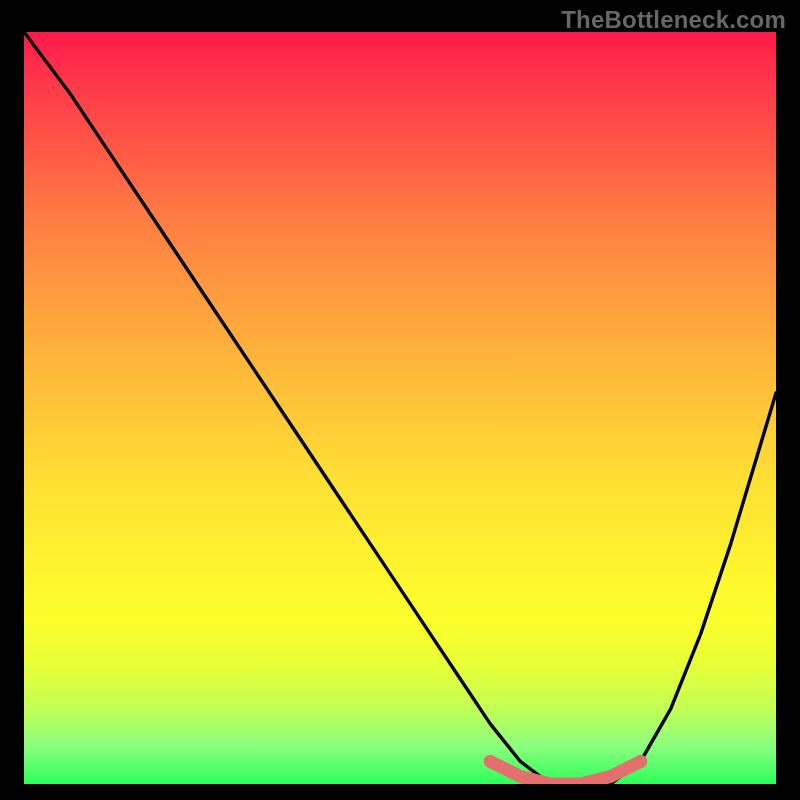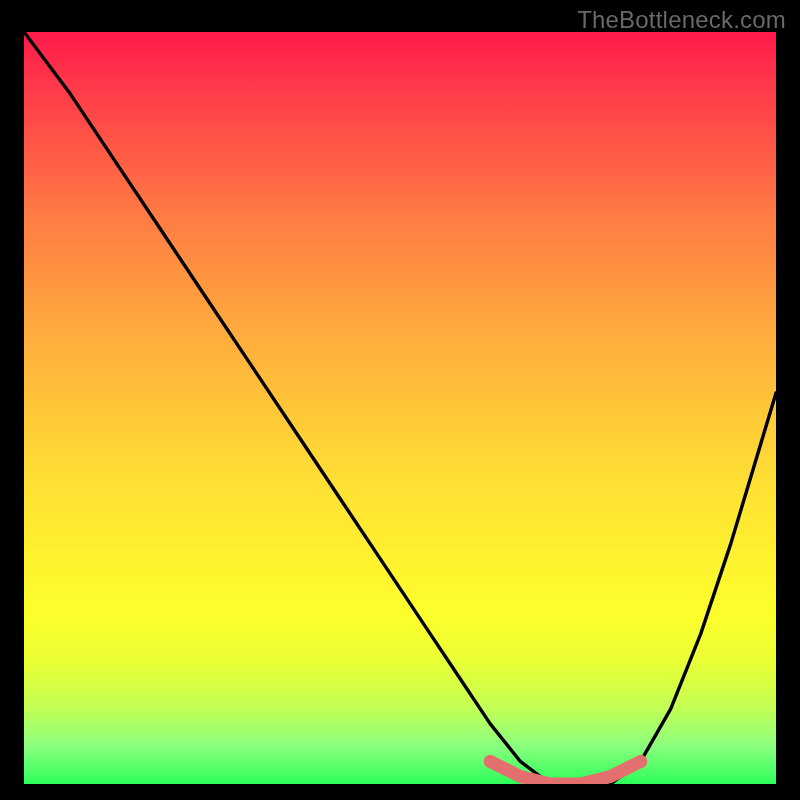--- a/index.html
+++ b/index.html
@@ -9,21 +9,21 @@
     width: 800px;
     height: 800px;
     background: #000;
   }
   .watermark {
     position: absolute;
     top: 6px;
     right: 14px;
     font-family: Arial, Helvetica, sans-serif;
     font-size: 24px;
-    font-weight: normal;
+    font-weight: bold;
     color: #686868;
     letter-spacing: 0.2px;
     z-index: 10;
   }
   .plot-frame {
     position: absolute;
     left: 24px;
     top: 32px;
     width: 752px;
     height: 752px;

